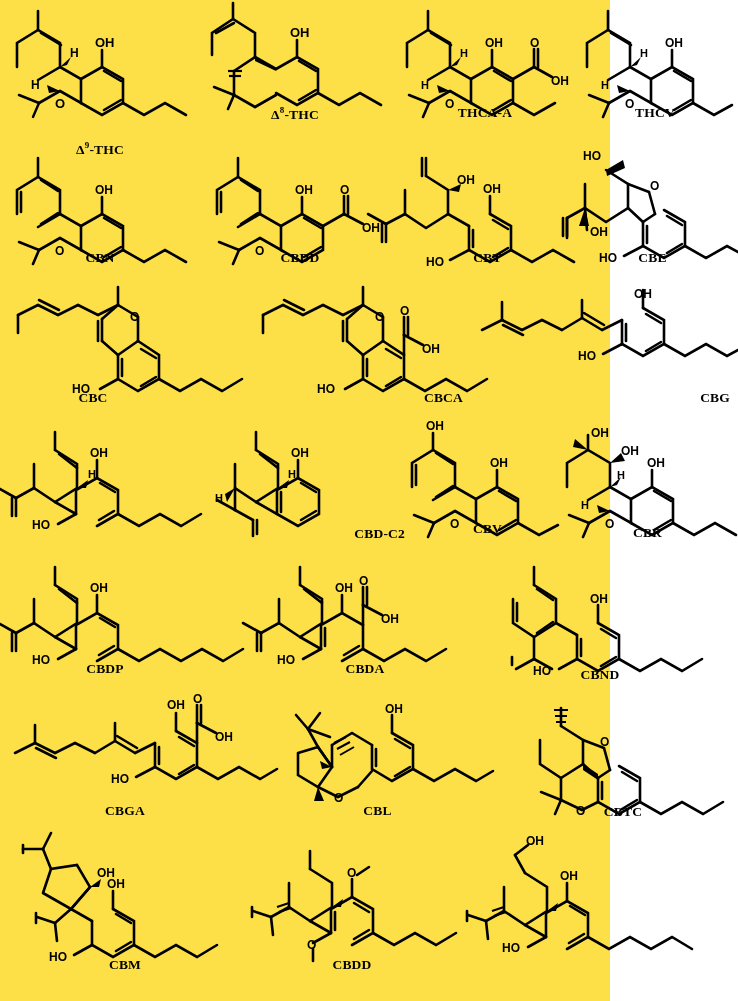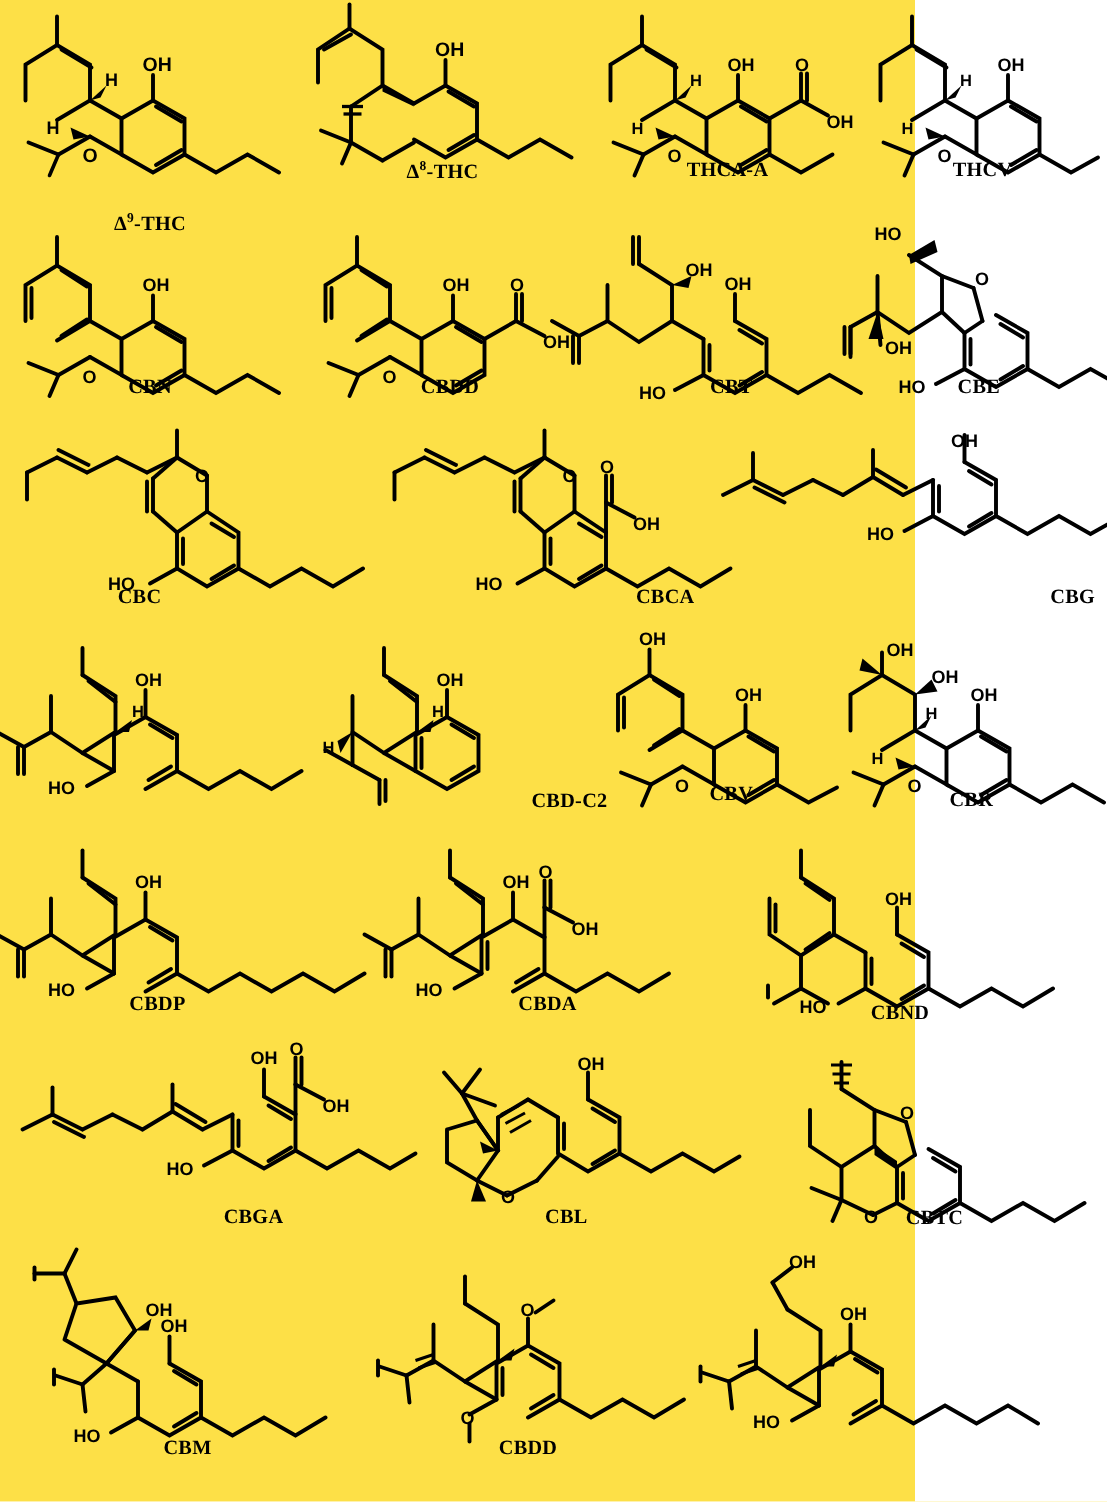--- a/index.html
+++ b/index.html
@@ -591,21 +591,21 @@
       <path d="M192 38 L192 18"></path>
       <path d="M192 18 L192 0"></path>
       <path d="M196 18 L196 0"></path>
       <path d="M192 18 L211 28"></path>
     </g>
     <text x="162" y="4" font-size="12">OH</text>
     <text x="106" y="78" font-size="12">HO</text>
     <text x="188" y="-2" font-size="12">O</text>
     <text x="210" y="36" font-size="12">OH</text>
   </svg>
-  <div class="cap" style="top:98px;left:-5px;width:250px;padding-left:44px;">CBGA</div>
+  <div class="cap" style="top:98px;left:-5px;width:250px;">CBGA</div>
 </div>
 
 <div class="cell" style="left:290px;top:705px;width:205px;height:115px;">
   <svg class="struct" width="205" height="100" viewBox="0 0 205 100">
     <g stroke="#000" stroke-width="2.6" fill="none" stroke-linecap="round">
 
       <path d="M8 48 L8 70 L28 82 L42 62 L28 42 L8 48"></path>
       <path d="M28 42 L42 62"></path>
       <path d="M28 42 L18 24"></path>
       <path d="M18 24 L6 10"></path>

